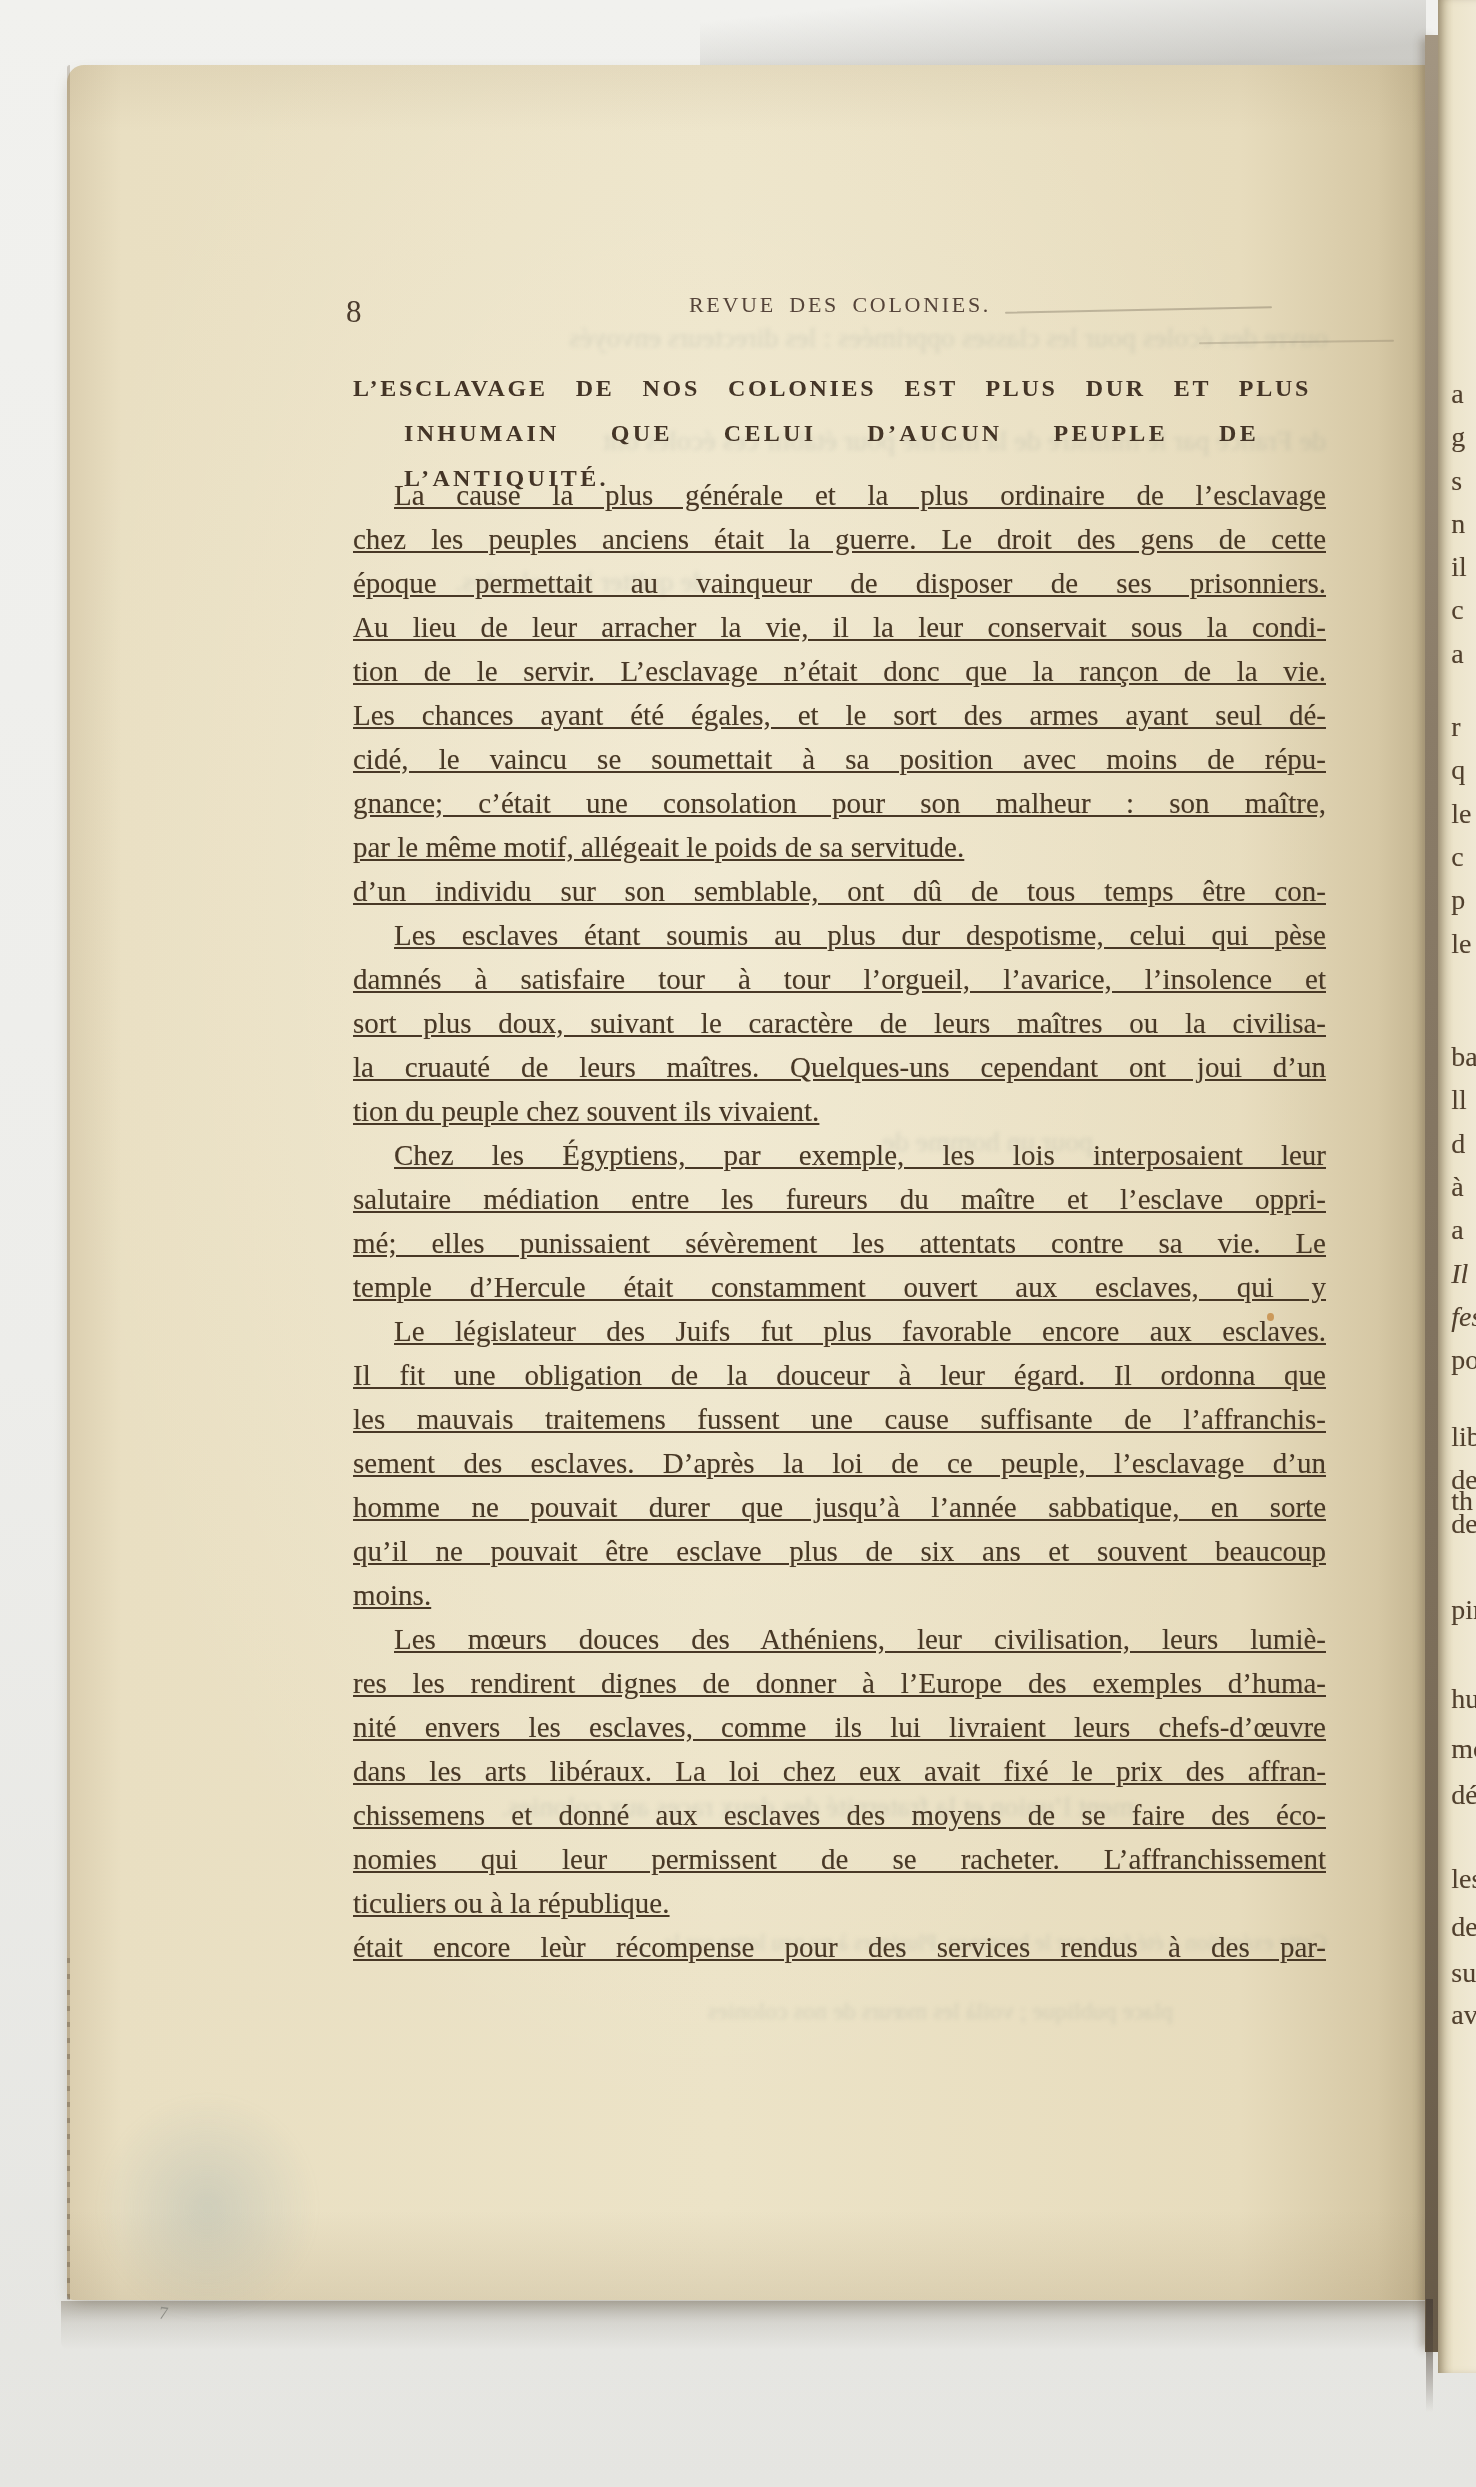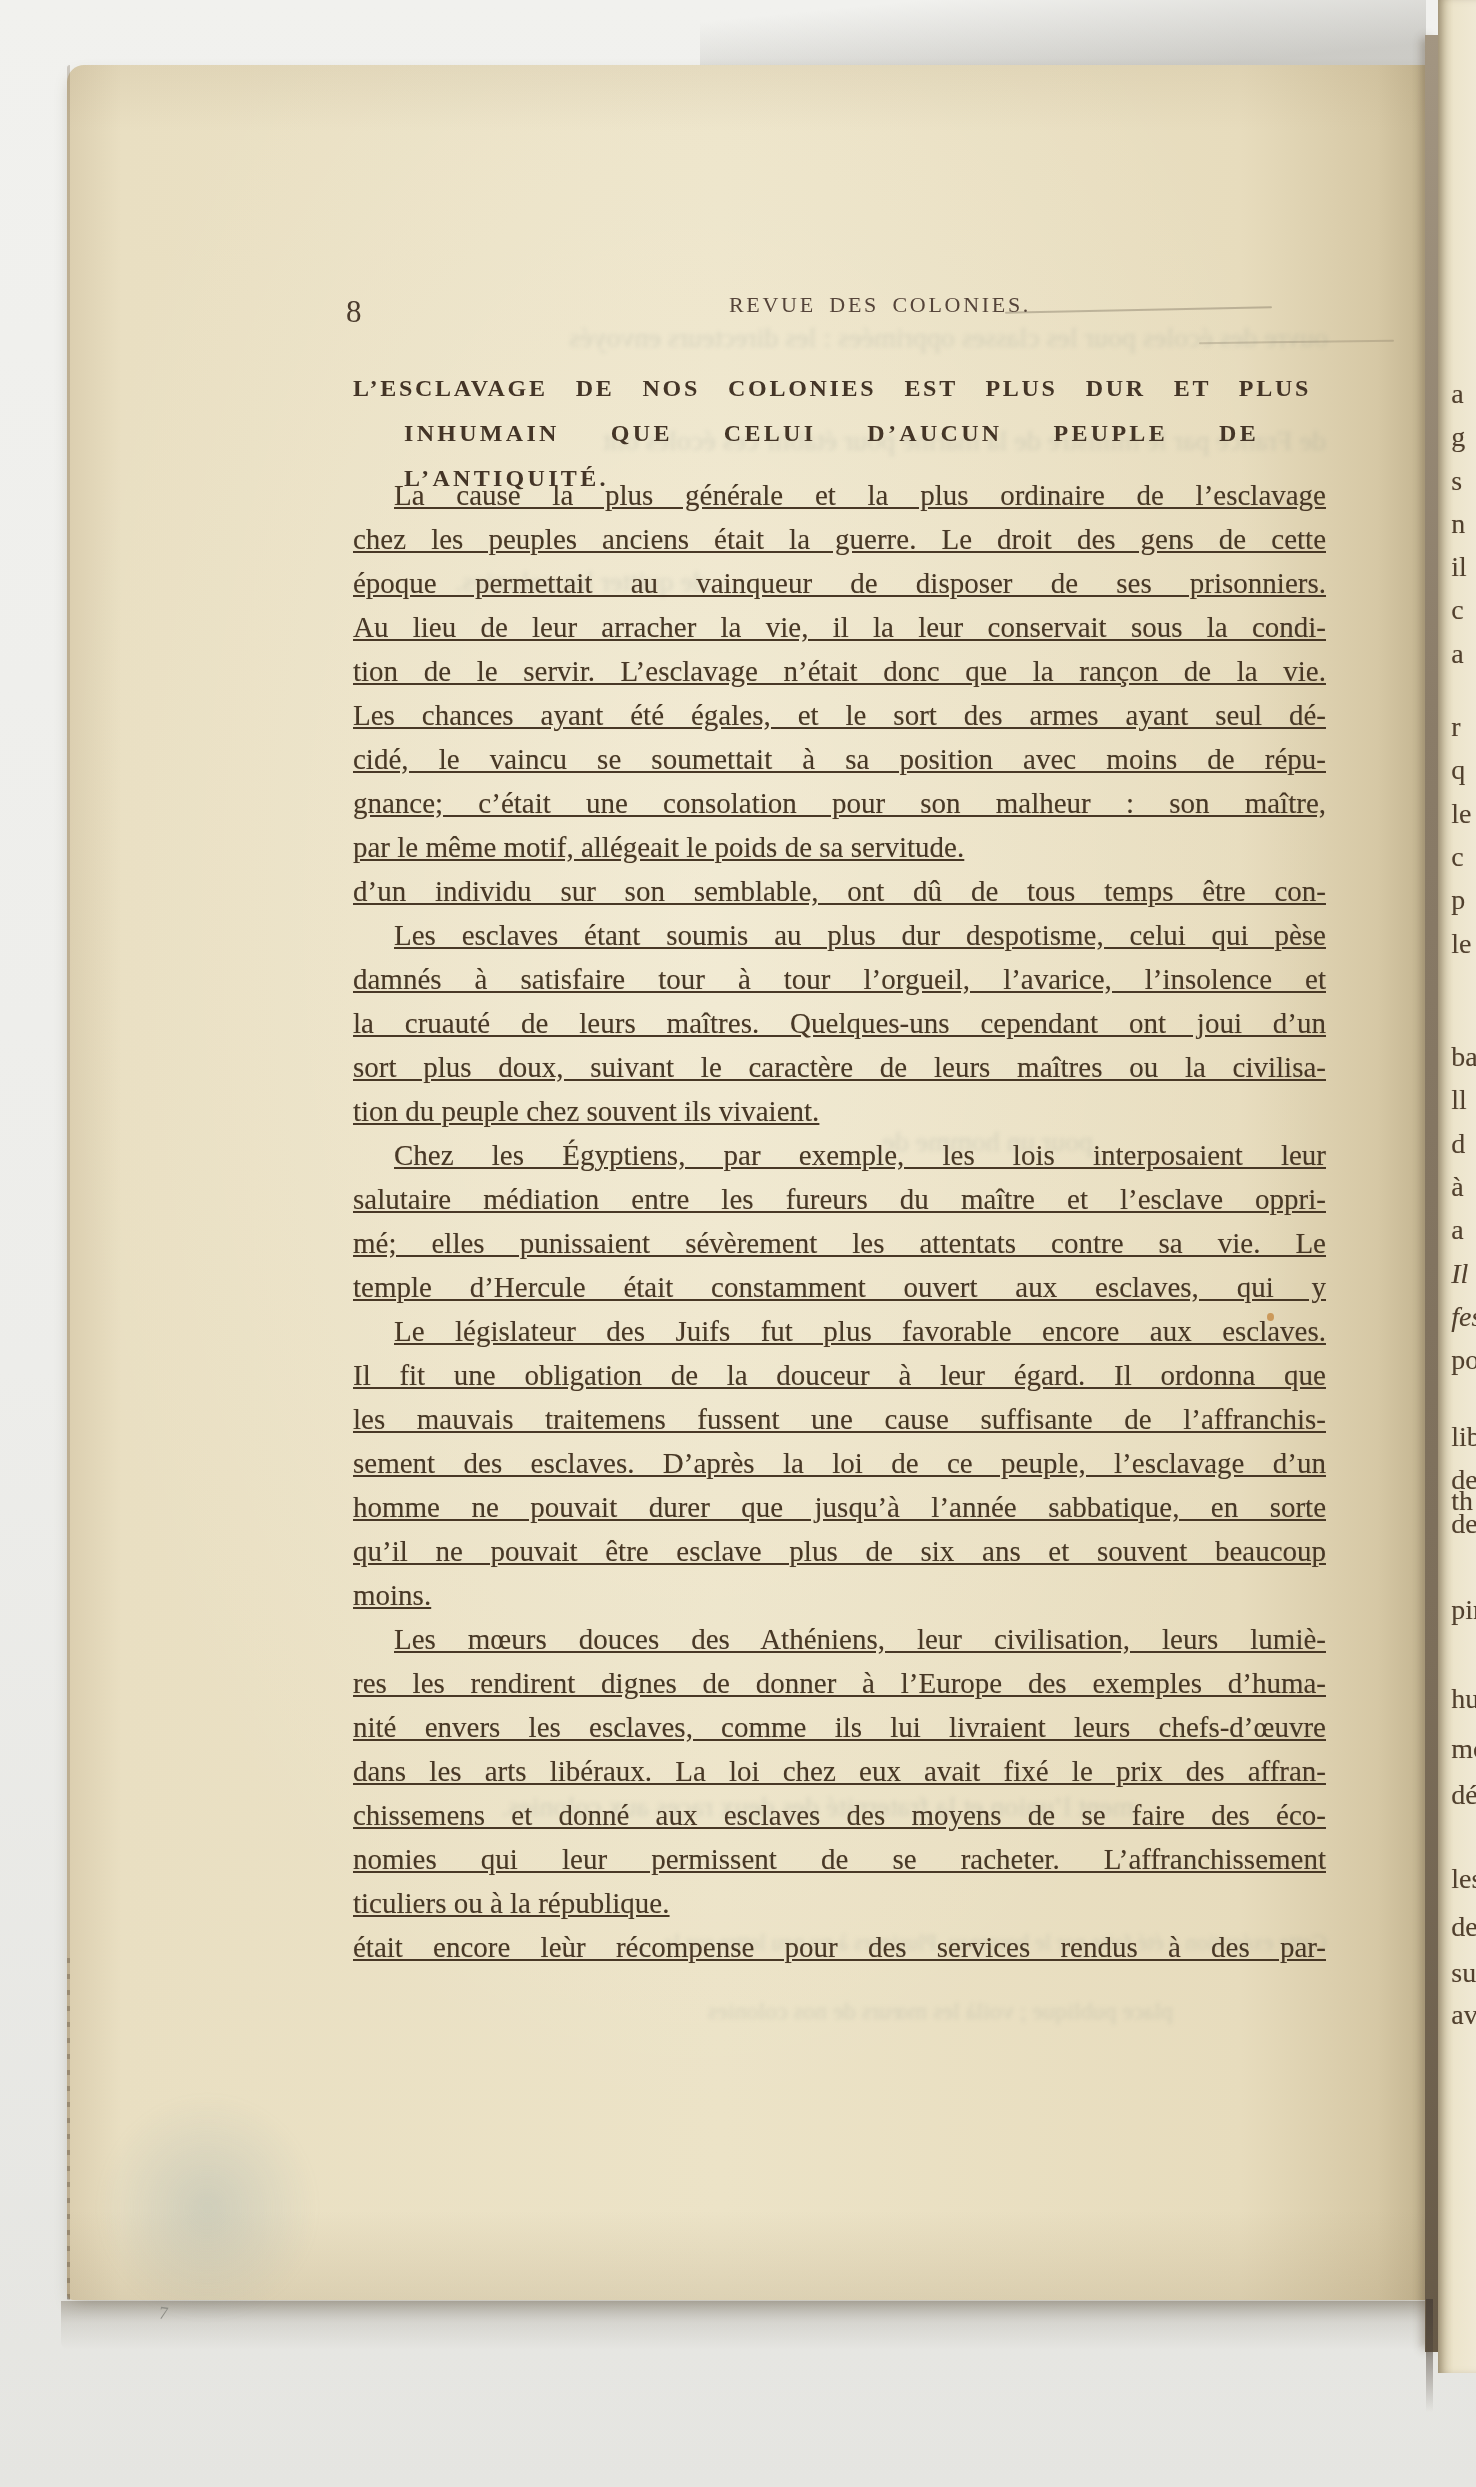--- a/index.html
+++ b/index.html
@@ -36,21 +36,20 @@
     opacity:.55;
   }
   .pgnum{
     position:absolute;left:279px;top:229px;
     font-size:31px;color:#4c3c2d;letter-spacing:0.7px;
   }
   .running-header{
     position:absolute;left:622px;top:227px;
     font-size:22px;color:#55443a;letter-spacing:2.7px;word-spacing:5.3px;
     white-space:nowrap;
-    margin-left:40px;
   }
   .stroke{position:absolute;height:2px;background:rgba(115,105,88,.38);border-radius:1.3px;}
   .heading{
     position:absolute;left:286px;top:301px;width:958px;
     font-size:24px;font-weight:bold;color:#443527;
     line-height:45px;letter-spacing:2.7px;word-spacing:6.7px;
   }
   .heading .hline{text-align:justify;text-align-last:justify;}
   .heading .hline.h2{padding-left:51px;padding-right:52px;letter-spacing:3.3px;}
   .bodytext{
@@ -144,22 +143,22 @@
       <div class="bl">époque permettait au vainqueur de disposer de ses prisonniers.</div>
       <div class="bl">Au lieu de leur arracher la vie, il la leur conservait sous la condi-</div>
       <div class="bl">tion de le servir. L’esclavage n’était donc que la rançon de la vie.</div>
       <div class="bl">Les chances ayant été égales, et le sort des armes ayant seul dé-</div>
       <div class="bl">cidé, le vaincu se soumettait à sa position avec moins de répu-</div>
       <div class="bl">gnance; c’était une consolation pour son malheur : son maître,</div>
       <div class="bl last">par le même motif, allégeait le poids de sa servitude.</div>
       <div class="bl">d’un individu sur son semblable, ont dû de tous temps être con-</div>
       <div class="bl in">Les esclaves étant soumis au plus dur despotisme, celui qui pèse</div>
       <div class="bl">damnés à satisfaire tour à tour l’orgueil, l’avarice, l’insolence et</div>
+      <div class="bl">sort plus doux, suivant le caractère de leurs maîtres ou la civilisa-</div>
       <div class="bl">la cruauté de leurs maîtres. Quelques-uns cependant ont joui d’un</div>
-      <div class="bl">sort plus doux, suivant le caractère de leurs maîtres ou la civilisa-</div>
       <div class="bl last">tion du peuple chez souvent ils vivaient.</div>
       <div class="bl in">Chez les Égyptiens, par exemple, les lois interposaient leur</div>
       <div class="bl">salutaire médiation entre les fureurs du maître et l’esclave oppri-</div>
       <div class="bl">mé; elles punissaient sévèrement les attentats contre sa vie. Le</div>
       <div class="bl">temple d’Hercule était constamment ouvert aux esclaves, qui y</div>
       <div class="bl in">Le législateur des Juifs fut plus favorable encore aux esclaves.</div>
       <div class="bl">Il fit une obligation de la douceur à leur égard. Il ordonna que</div>
       <div class="bl">les mauvais traitemens fussent une cause suffisante de l’affranchis-</div>
       <div class="bl">sement des esclaves. D’après la loi de ce peuple, l’esclavage d’un</div>
       <div class="bl">homme ne pouvait durer que jusqu’à l’année sabbatique, en sorte</div>

